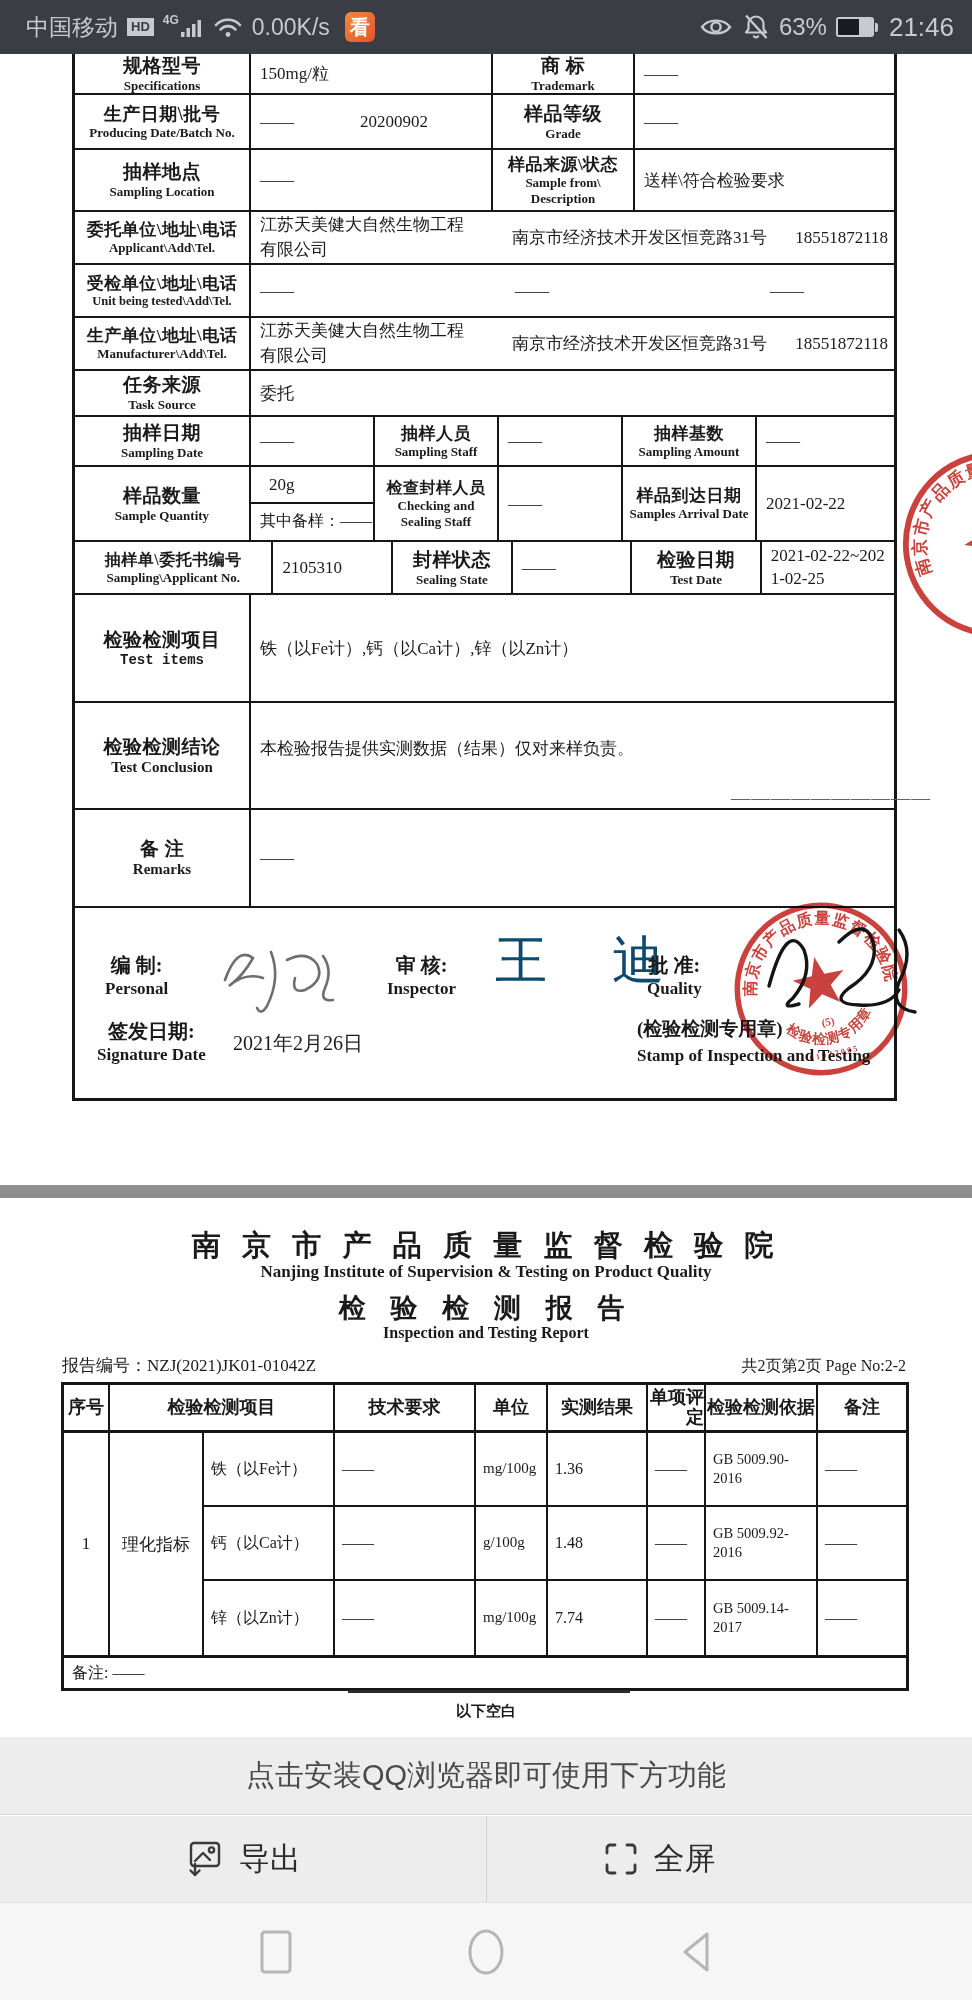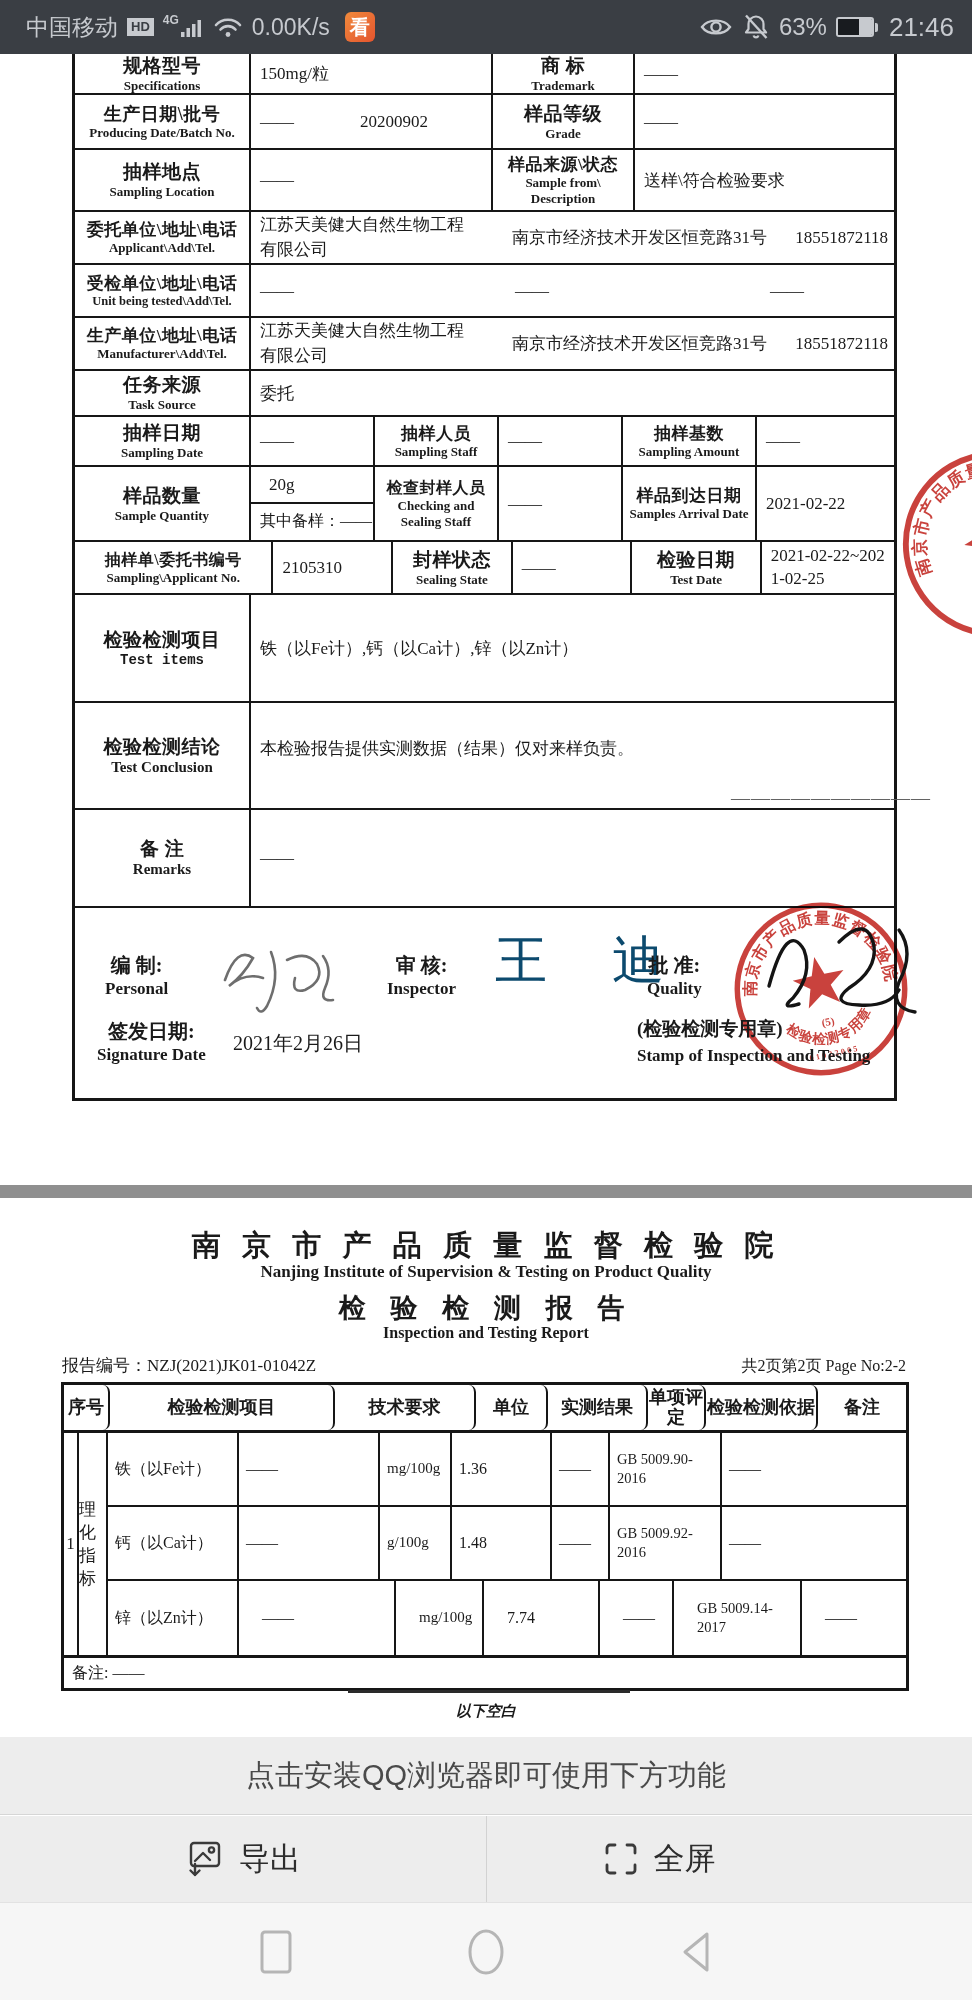--- a/index.html
+++ b/index.html
@@ -64,29 +64,29 @@
 
   .page2 { position:absolute; left:0; top:1198px; width:972px; height:539px; background:#fff; }
   .p2-org-zh { position:absolute; top:28px; width:100%; text-align:center; font-size:29px; font-weight:bold; letter-spacing:7px; }
   .p2-org-en { position:absolute; top:64px; width:100%; text-align:center; font-size:17px; font-weight:bold; }
   .p2-rep-zh { position:absolute; top:92px; width:100%; text-align:center; font-size:27px; font-weight:bold; letter-spacing:9px; }
   .p2-rep-en { position:absolute; top:126px; width:100%; text-align:center; font-size:16px; font-weight:bold; }
   .p2-no { position:absolute; left:62px; top:156px; font-size:17px; font-weight:normal; }
   .p2-page { position:absolute; right:66px; top:158px; font-size:16px; }
   .t2 { position:absolute; left:61px; top:184px; width:848px; border:3px solid #161616; border-top-width:3px; }
   .t2h { display:flex; border-bottom:3px solid #161616; height:48px; }
-  .t2h .c { display:flex; align-items:center; justify-content:center; font-size:18px; font-weight:bold; text-align:center; line-height:1.1;border-radius:7px; }
+  .t2h .c { display:flex; align-items:center; justify-content:center; font-size:18px; font-weight:bold; text-align:right; line-height:1.1; }
   .t2-body { display:flex; border-bottom:3px solid #161616; }
   .t2-span { display:flex; align-items:center; justify-content:center; font-size:17px; }
   .t2r { display:flex; height:74px; border-bottom:2px solid #161616; }
-  .t2r:last-child { border-bottom:none;gap:16px; }
+  .t2r:last-child { border-bottom:none; }
   .t2r .c { display:flex; align-items:center; padding-left:7px; font-size:16px; line-height:1.3; }
   .t2-footer { height:30px; display:flex; align-items:center; padding-left:8px; font-size:16px; }
   .p2-line { position:absolute; left:348px; top:492px; width:282px; height:3px; background:#2a2a2a; }
-  .p2-end { position:absolute; top:504px; width:100%; text-align:center; font-size:15px; font-weight:bold;font-style:italic; }
+  .p2-end { position:absolute; top:504px; width:100%; text-align:center; font-size:15px; font-weight:bold; }
 
   
   .banner { position:absolute; left:0; top:1737px; width:972px; height:78px; background:#ededed;
     display:flex; align-items:center; justify-content:center; border-bottom:1px solid #d6d6d6;
     font-family:"Liberation Sans","DejaVu Sans",sans-serif; font-size:29px; color:#4a4a4a; }
   .actions { position:absolute; left:0; top:1816px; width:972px; height:87px; background:#ededed;
     display:flex; font-family:"Liberation Sans",sans-serif; border-bottom:1px solid #e2e2e2; }
   .action-btn { width:50%; display:flex; align-items:center; justify-content:center; gap:16px;
     font-size:31px; color:#2d2d2d; }
   .action-btn.right { border-left:1px solid #d2d2d2; padding-right:140px; }

